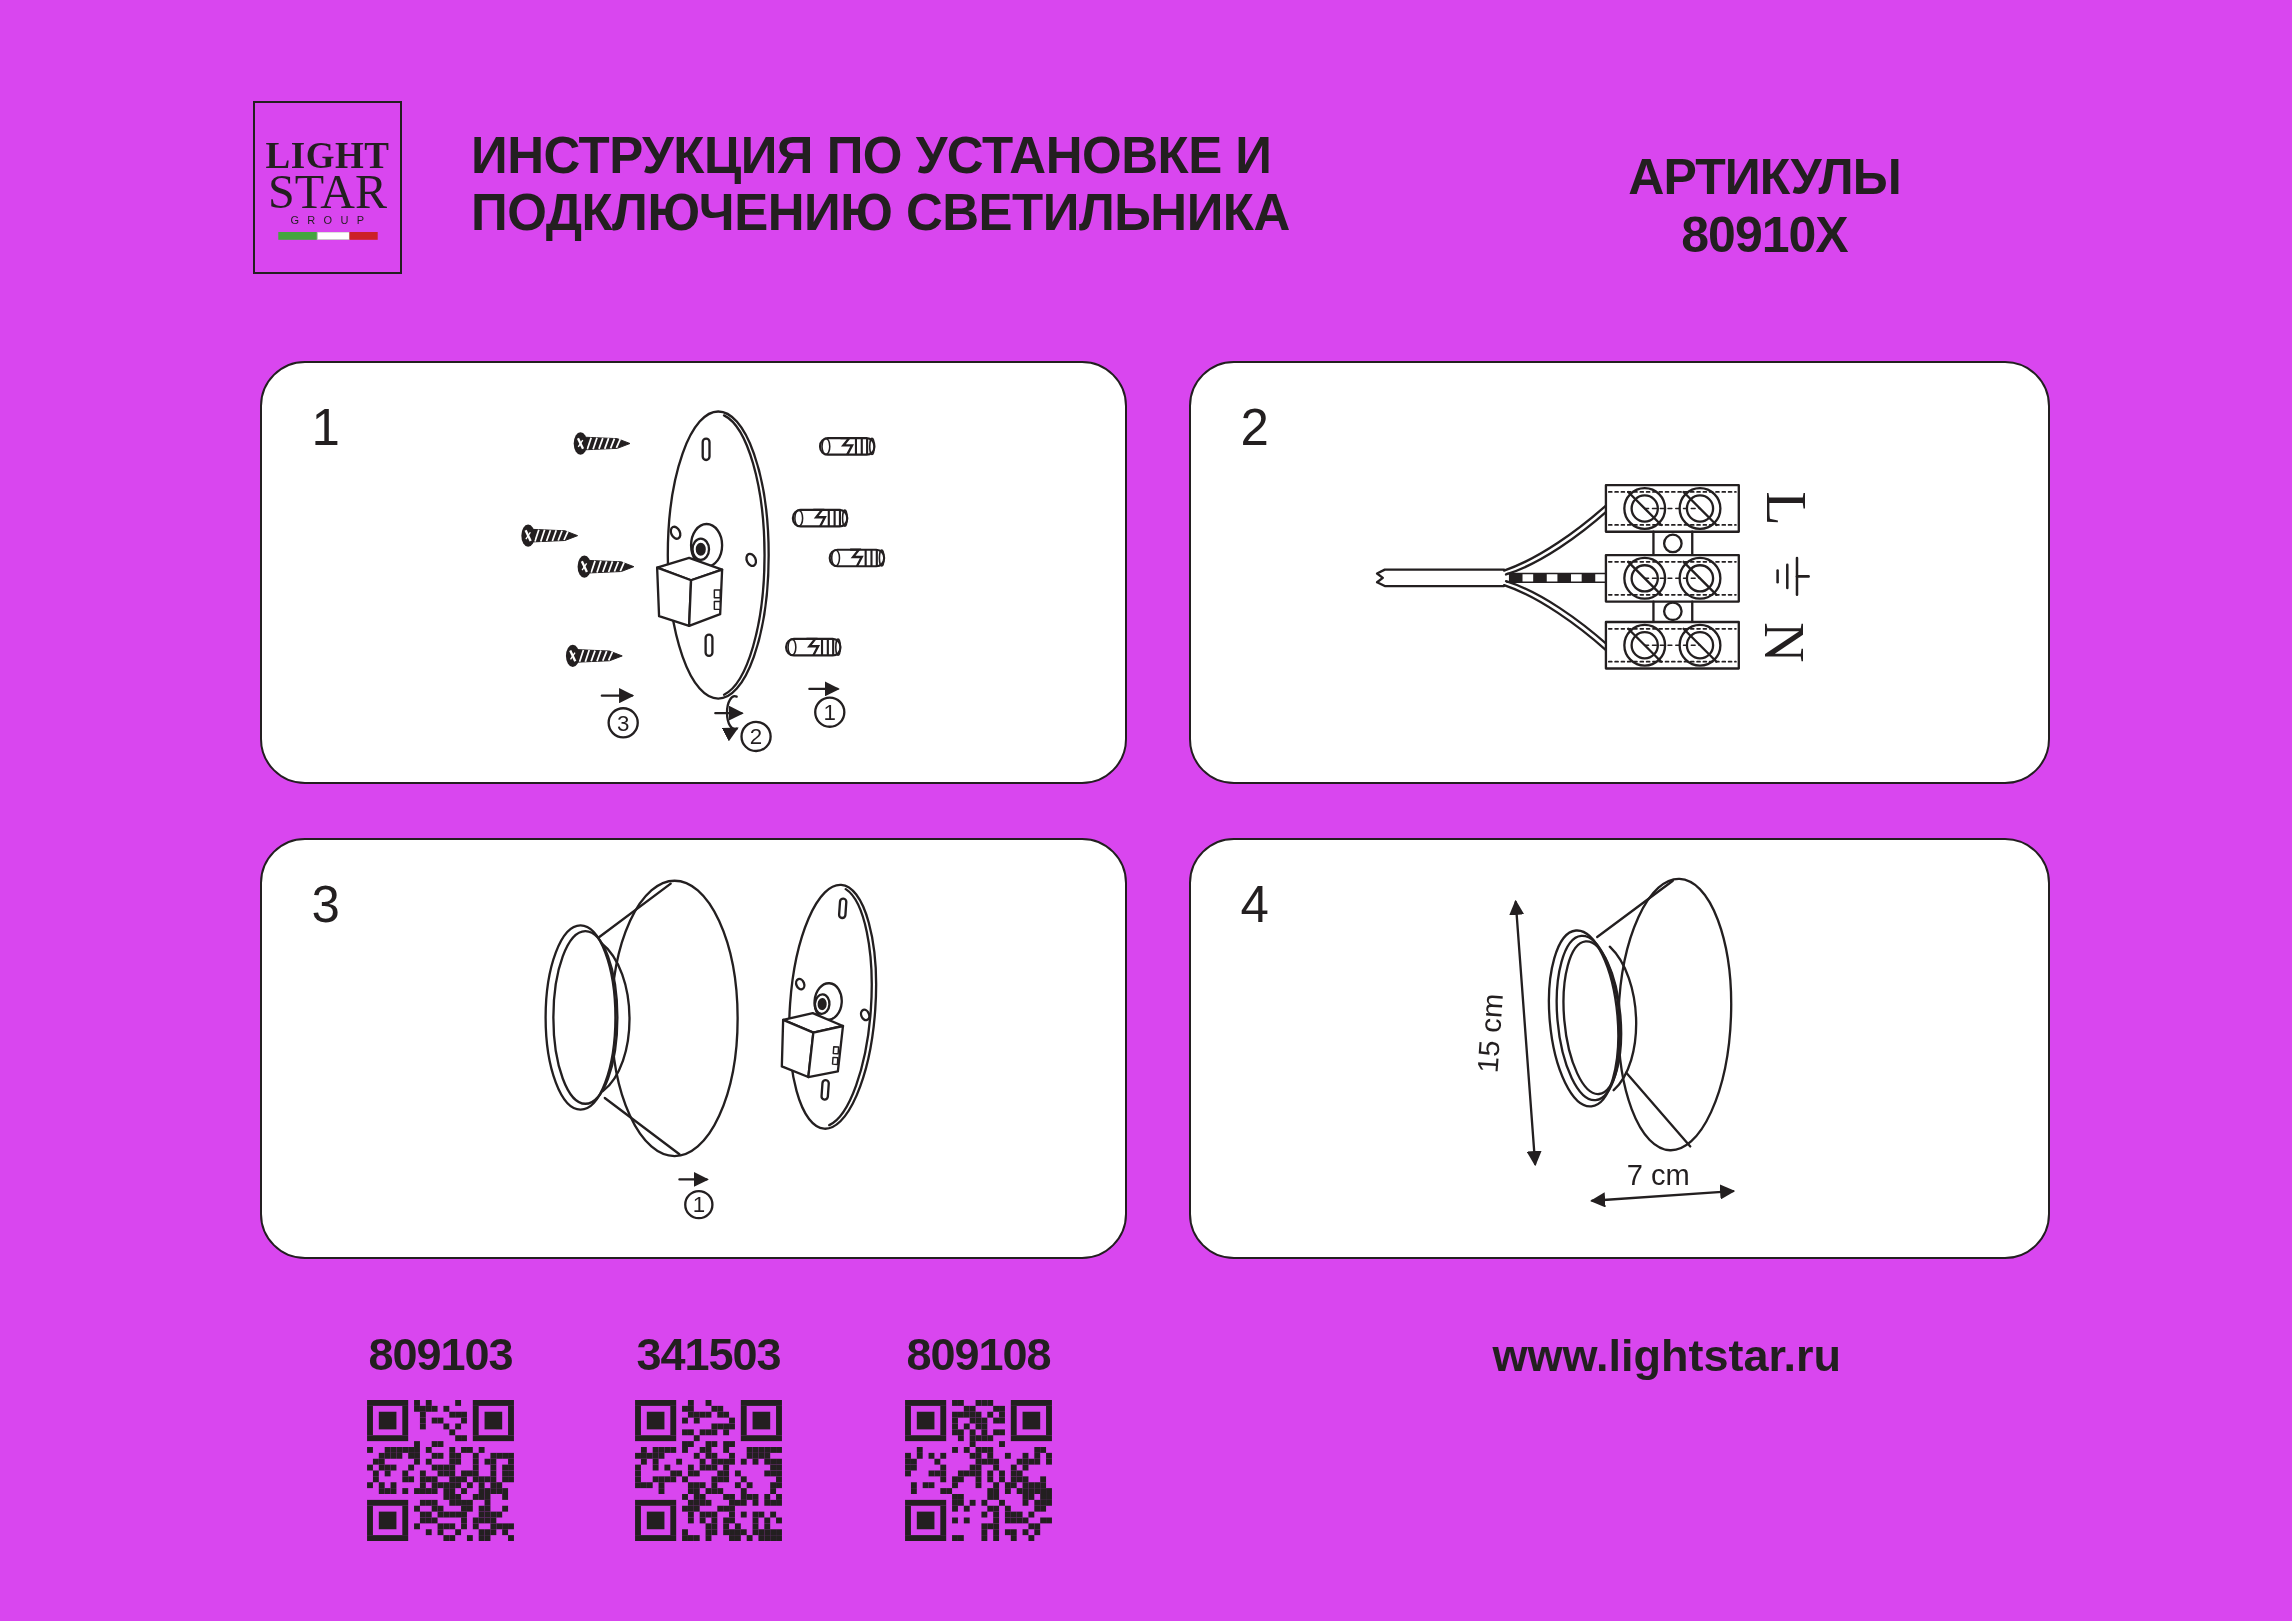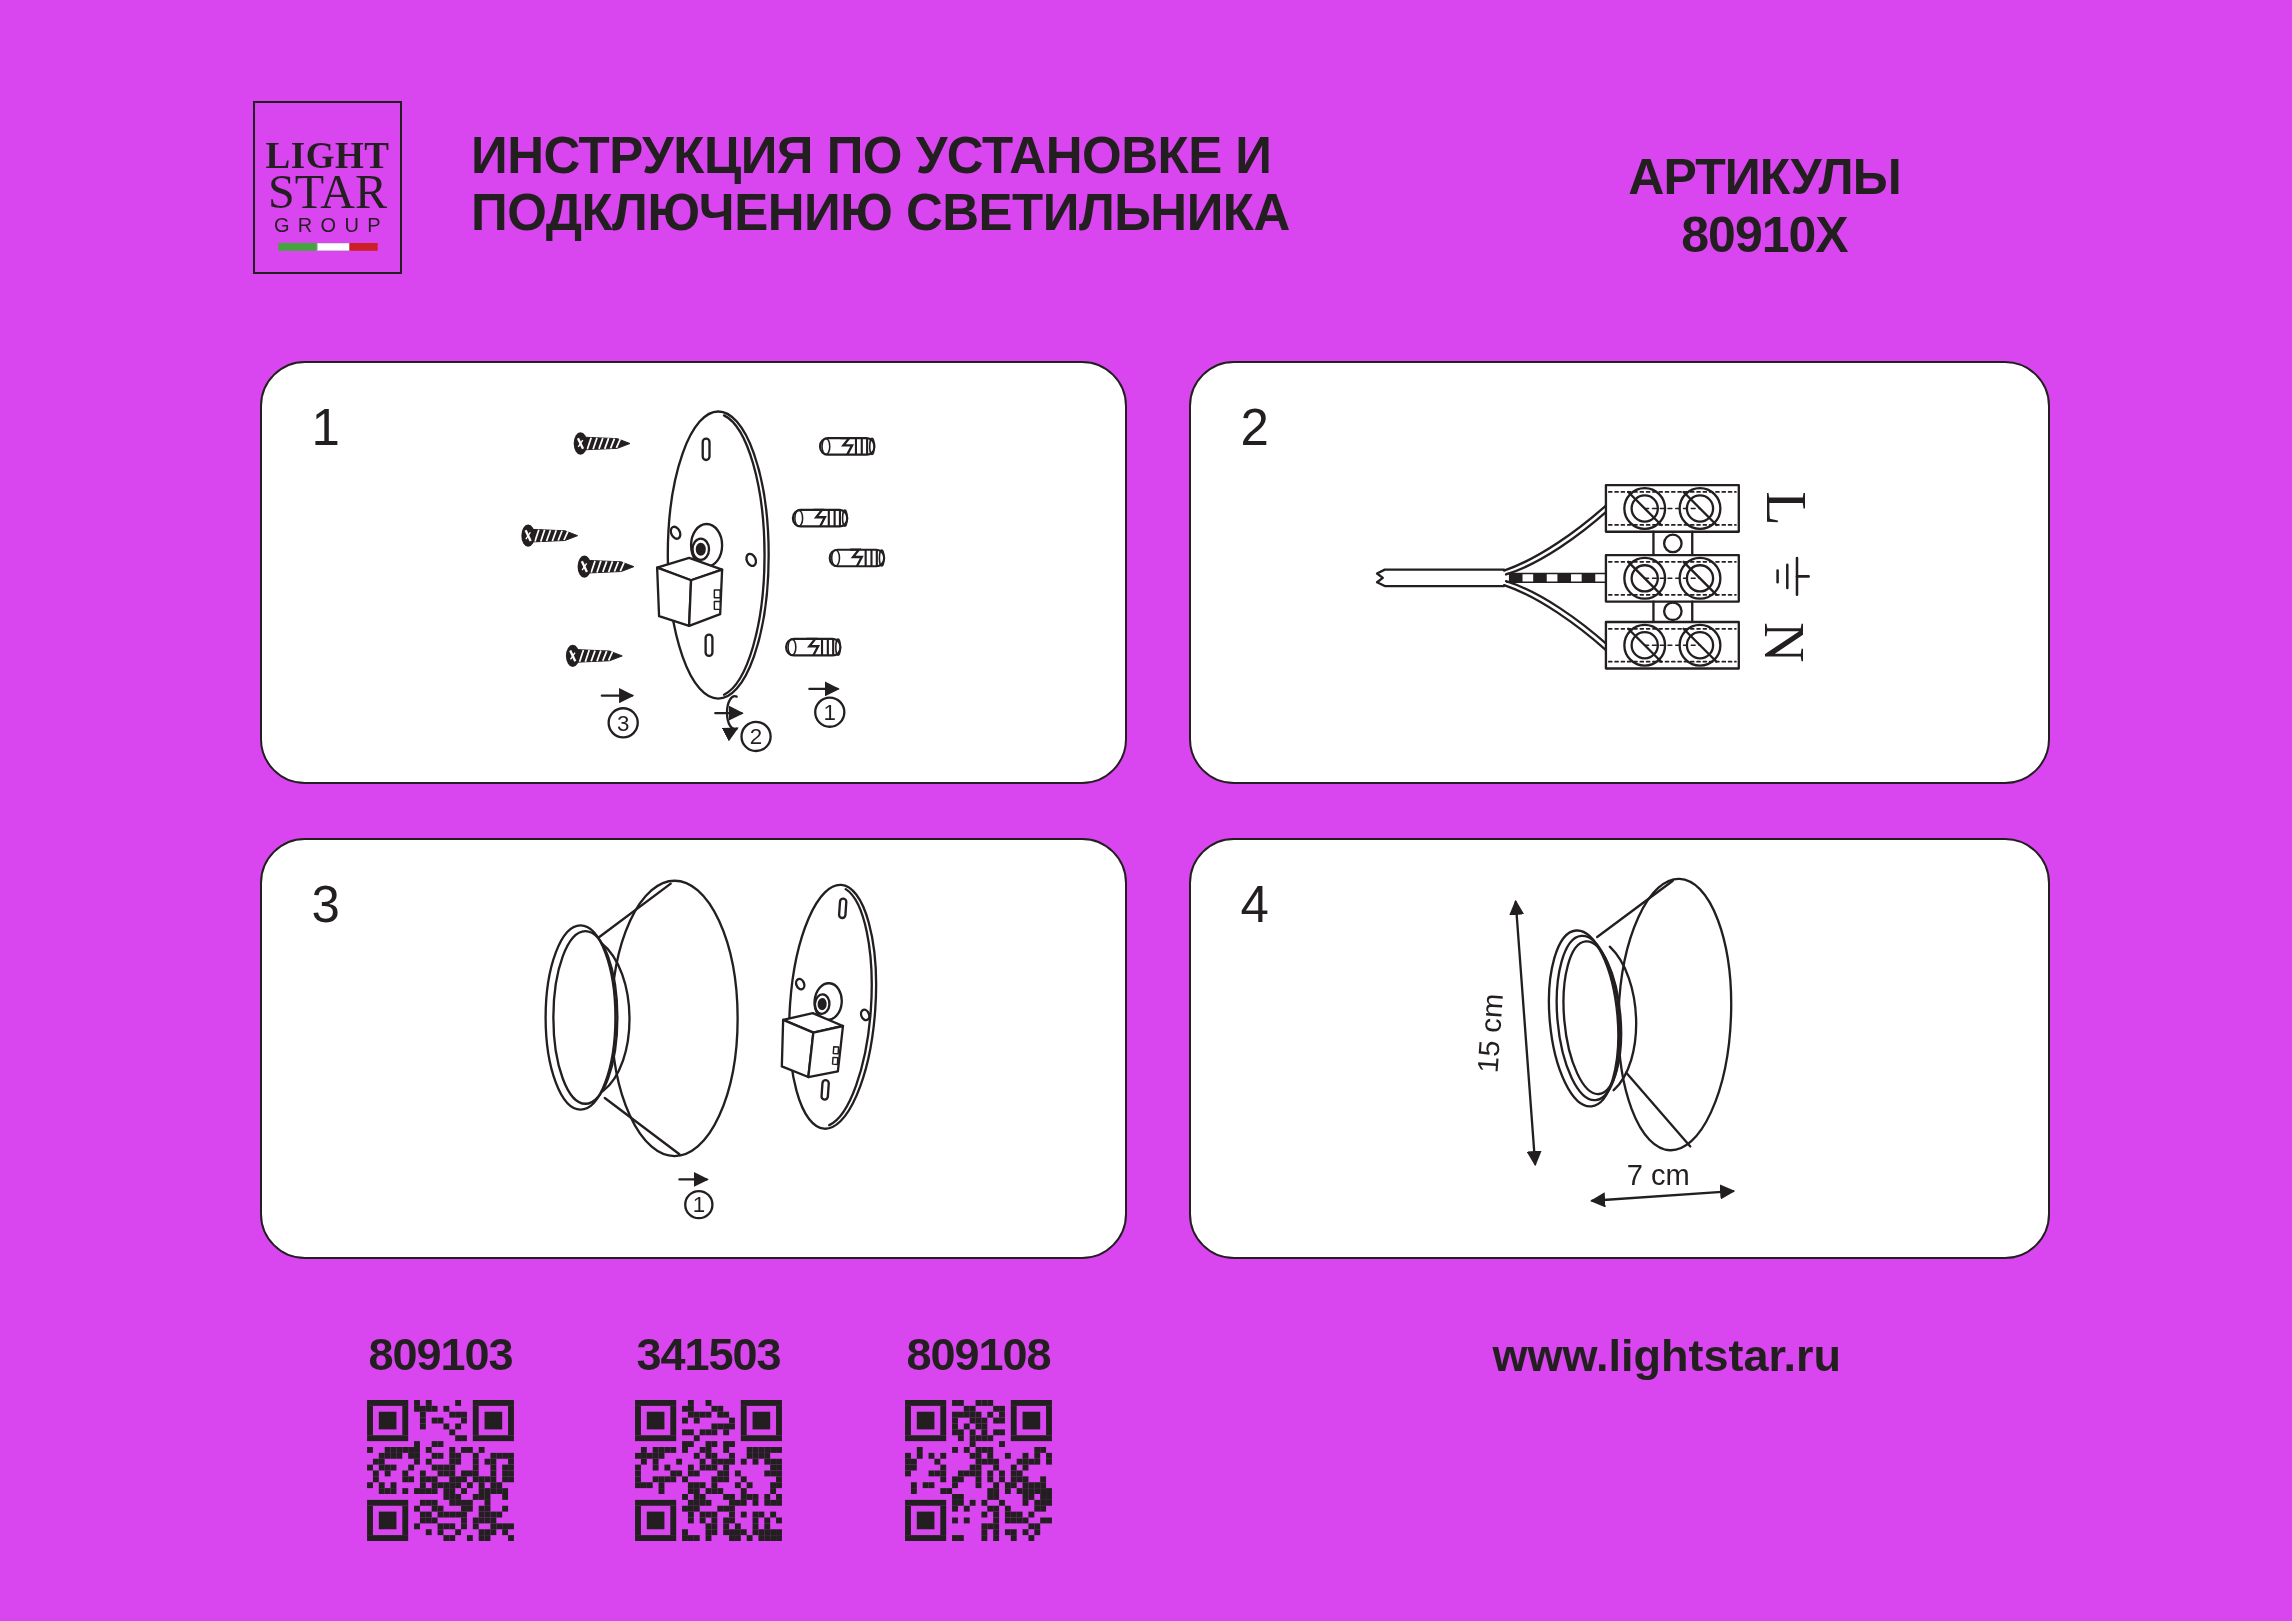--- a/index.html
+++ b/index.html
@@ -4,21 +4,21 @@
 <style>
   html,body{margin:0;padding:0;background:#fff;}
   .page{position:relative;width:2293px;height:1621px;background:#d946ef;overflow:hidden;
         font-family:"Liberation Sans",sans-serif;color:#231f20;}
   
   .logo-box{position:absolute;left:253px;top:101px;width:149px;height:173px;
             border:2.5px solid #231f20;box-sizing:border-box;text-align:center;}
   .logo-word1{margin-top:37px;font-family:"Liberation Serif",serif;font-weight:bold;
               font-size:37px;line-height:32px;letter-spacing:0.5px;}
   .logo-word2{font-family:"Liberation Serif",serif;font-weight:normal;font-size:48px;line-height:39px;}
-  .logo-group{font-size:20px;letter-spacing:8.3px;margin-top:2.9px;margin-right:-7.8px;font-weight:400;}
+  .logo-group{font-size:11px;letter-spacing:8.3px;margin-top:2.9px;margin-right:-7.8px;font-weight:400;}
   .logo-flag{display:block;margin:5.9px auto 0 auto;}
   .title{position:absolute;left:471px;top:127px;font-size:51px;font-weight:bold;
          line-height:57px;letter-spacing:-0.5px;white-space:nowrap;}
   .series{position:absolute;left:1539px;top:141px;width:451px;text-align:center;}
   .series-name{font-size:36px;font-weight:bold;}
   .series-articles{font-size:50px;font-weight:bold;margin-top:7px;letter-spacing:-1px;}
   
   .panel{position:absolute;border:2.9px solid #231f20;border-radius:45px;box-sizing:border-box;background:#fff;}
   .p1{left:260px;top:361px;width:867px;height:423px;}
   .p2{left:1189px;top:361px;width:861px;height:423px;}

